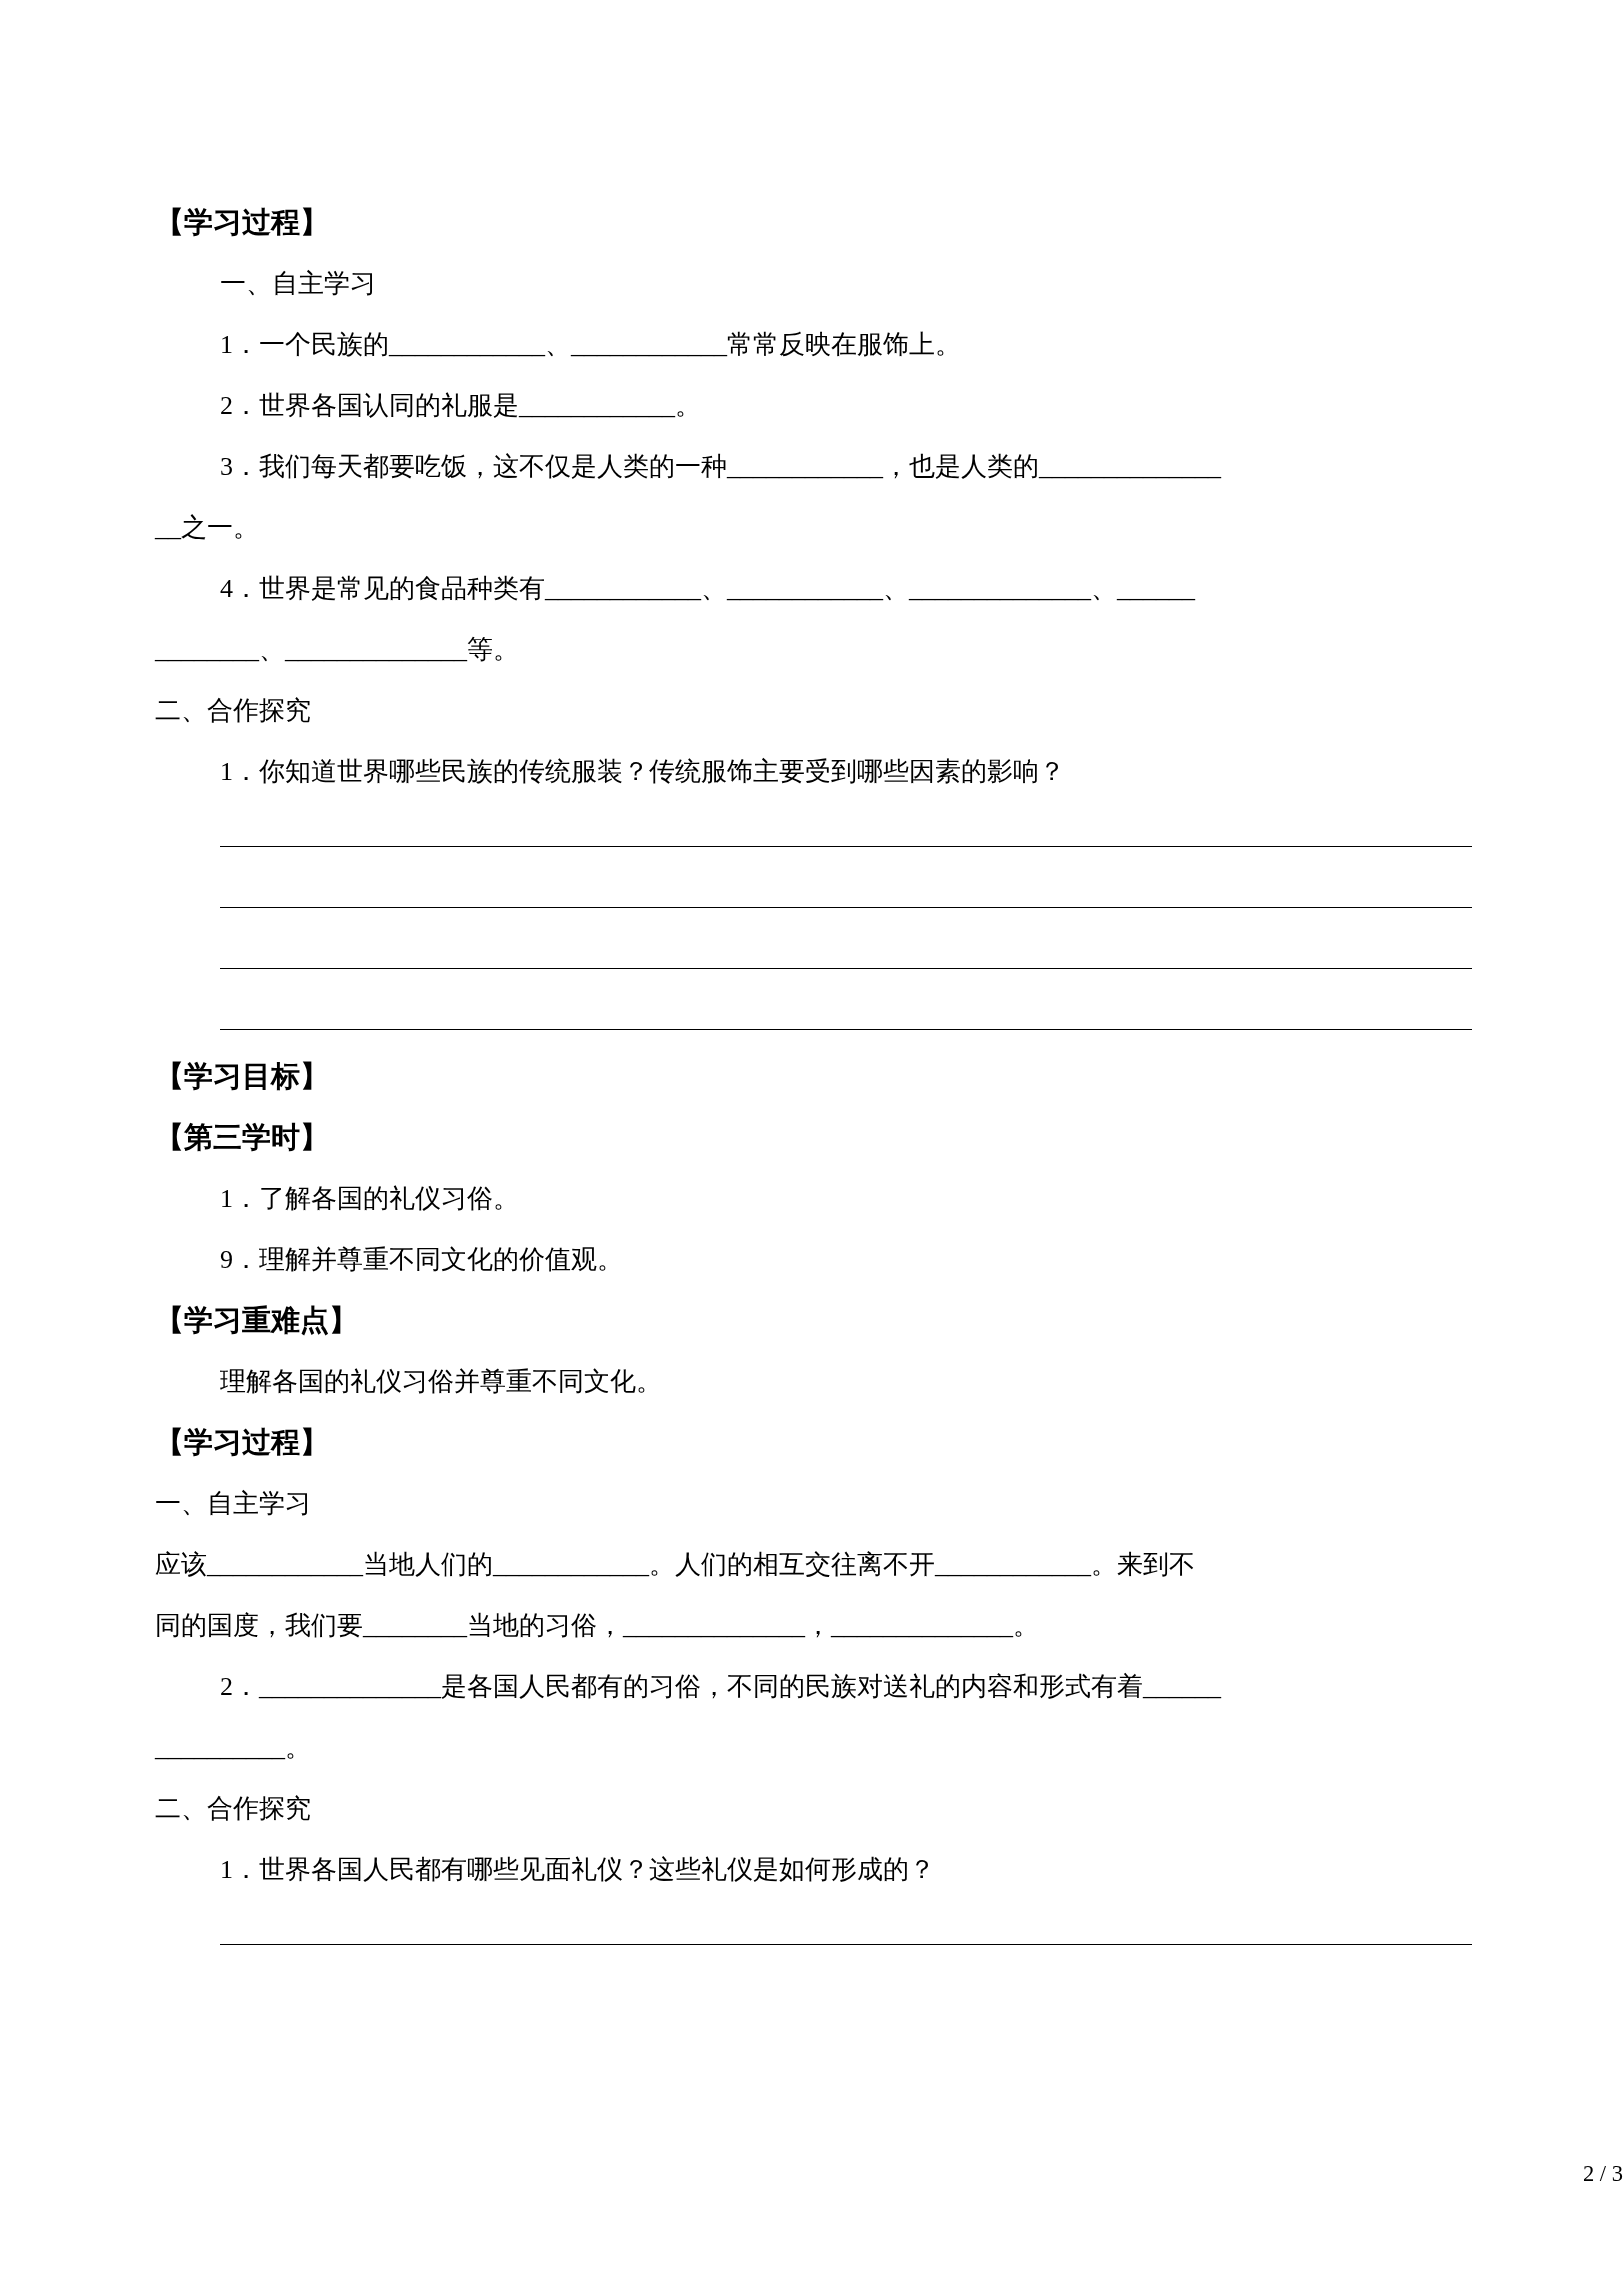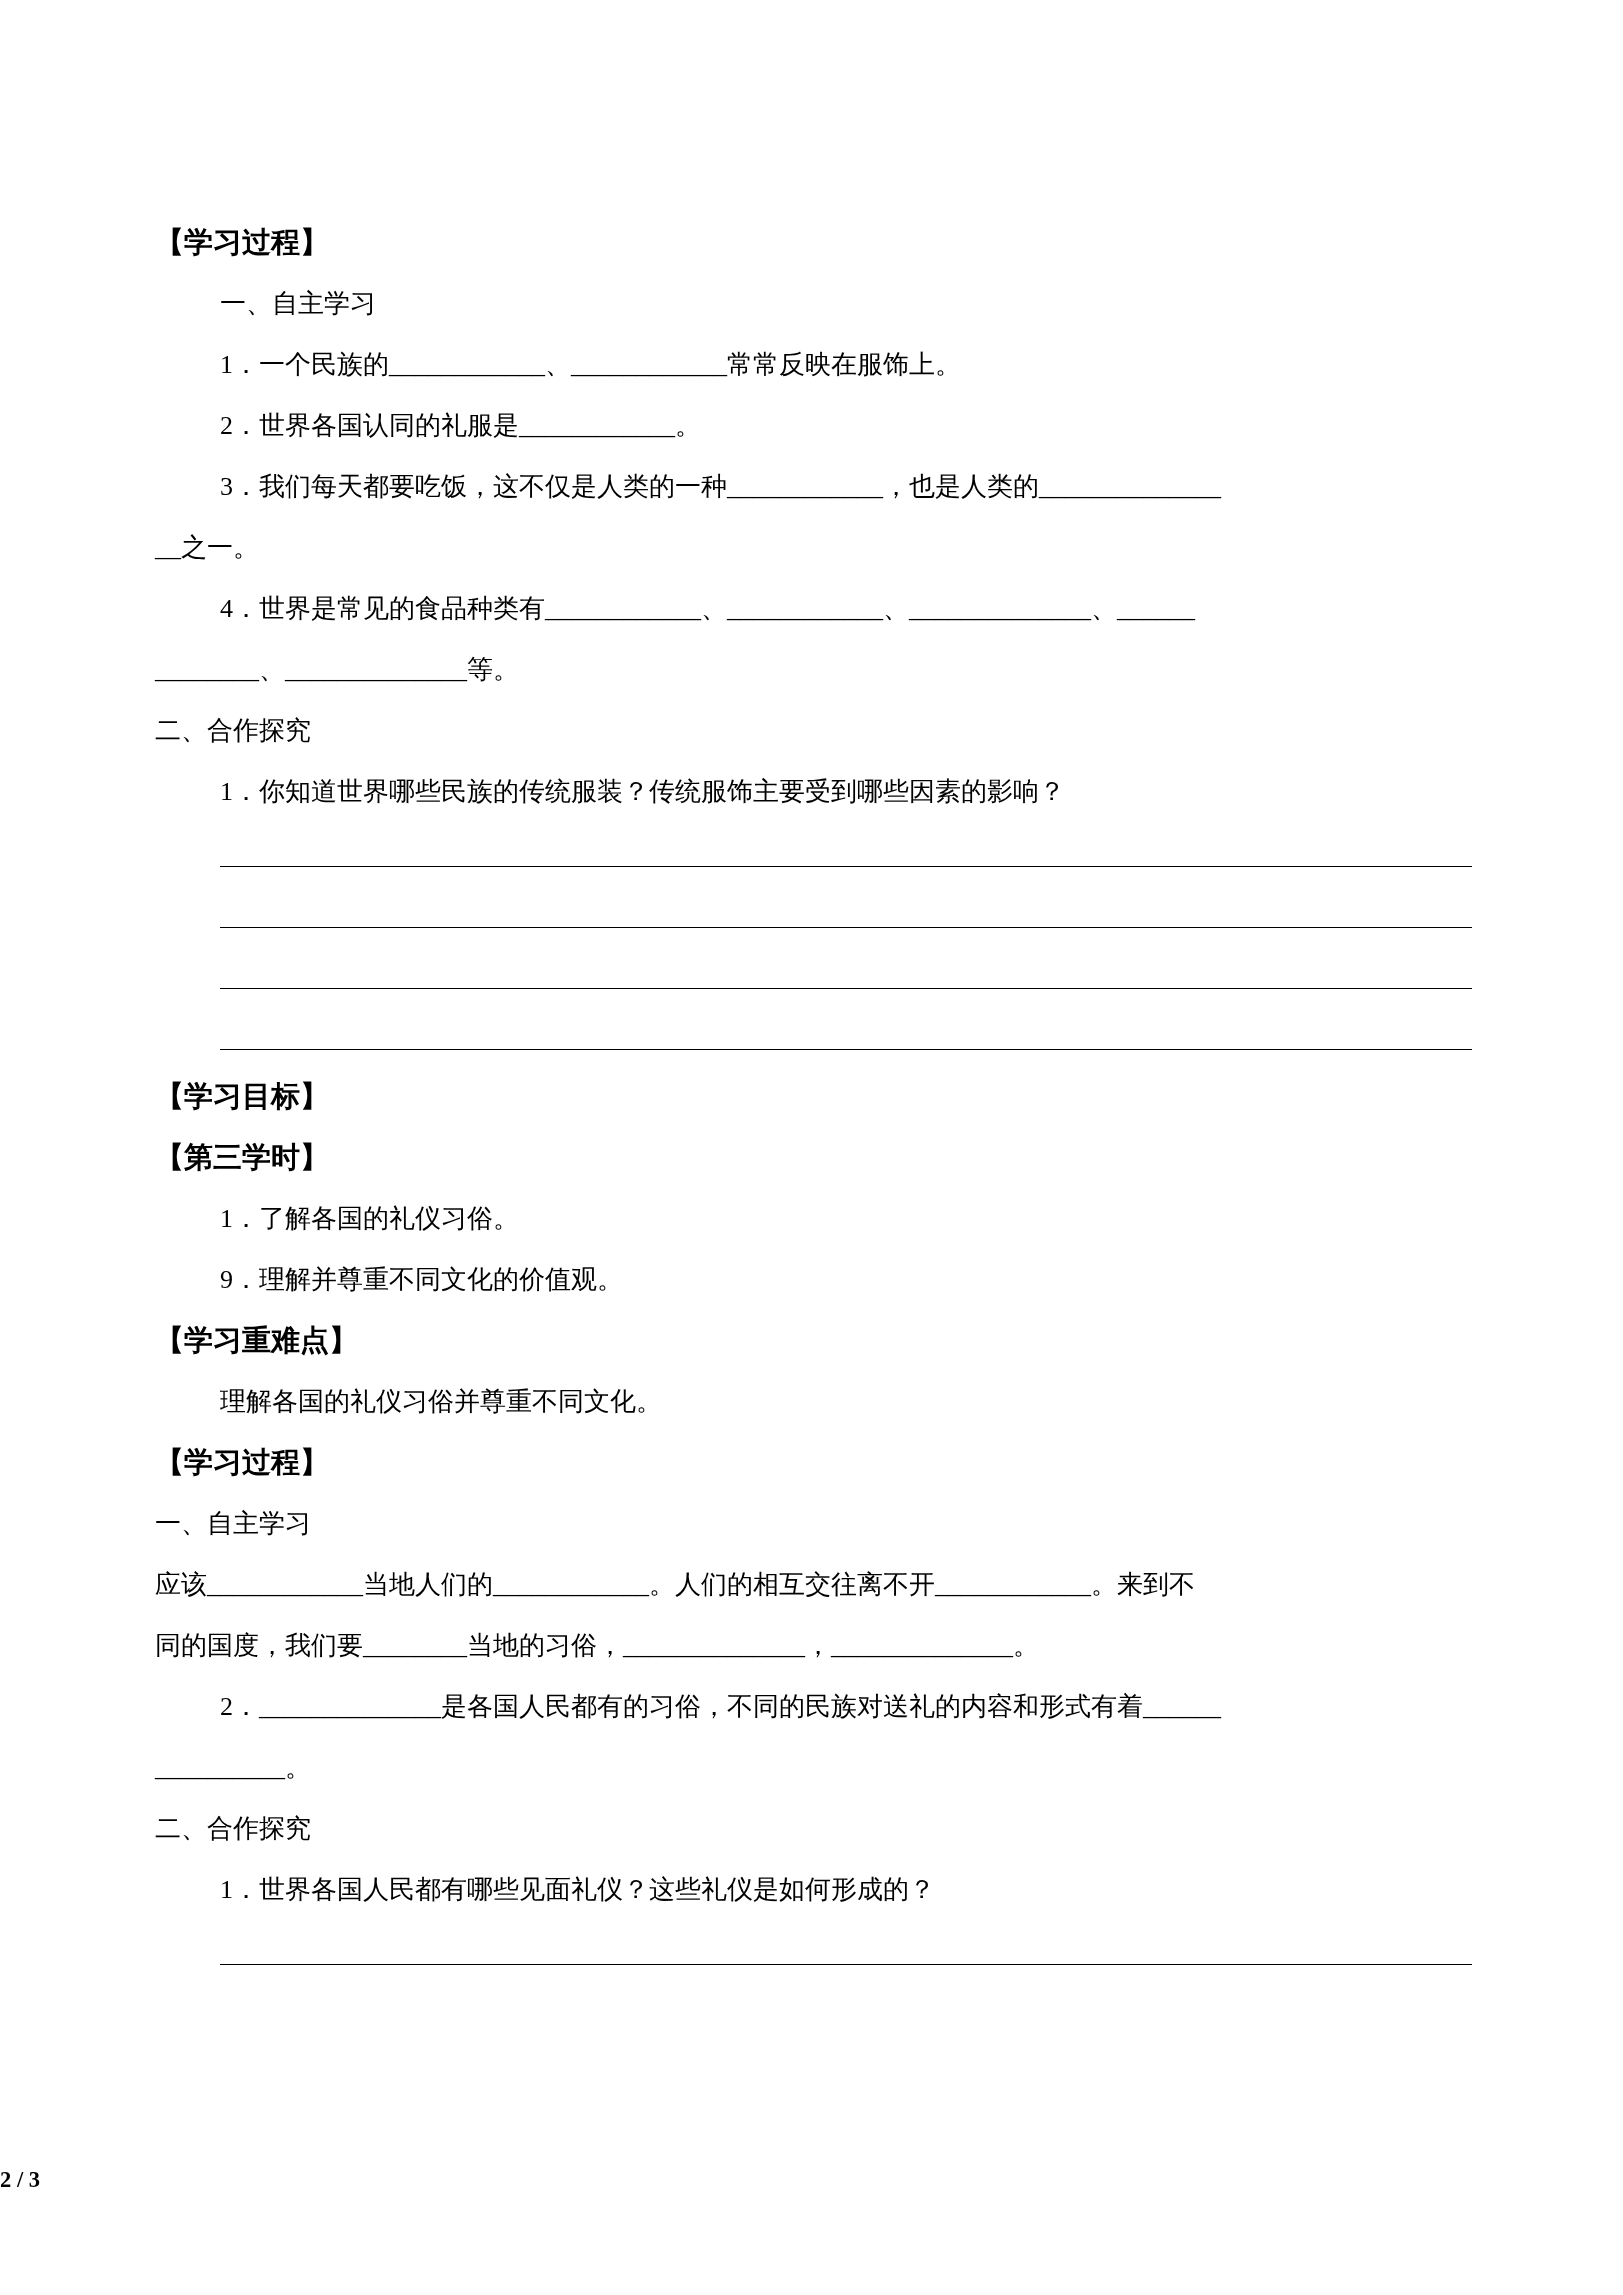--- a/index.html
+++ b/index.html
@@ -10,21 +10,21 @@
     height: 2295px;
     margin: 0 auto;
     background: #ffffff;
     font-family: "Liberation Serif", "DejaVu Serif", serif;
     color: #000000;
     overflow: hidden;
   }
   .content {
     position: absolute;
     left: 155px;
-    top: 212px;
+    top: 192px;
     width: 1317px;
   }
   .line {
     font-size: 26px;
     height: 61px;
     line-height: 61px;
     white-space: nowrap;
   }
   .indent { padding-left: 65px; }
   .h {
@@ -39,25 +39,25 @@
     position: absolute;
     left: 65px;
     right: 0;
     bottom: 16.4px;
     border-bottom: 1.4px solid #000000;
     height: 0;
   }
   .footer {
     position: absolute;
     left: 0;
-    bottom: 102px;
+    bottom: 108px;
     width: 100%;
-    text-align: left;
+    text-align: right;
     font-size: 22.5px;
-    font-weight: 700;
+    font-weight: 400;
   }
 </style>
 </head>
 <body>
 
 <div class="page">
   <div class="content">
 
     <div class="line h">【学习过程】</div>
     <div class="line indent">一、自主学习</div>

